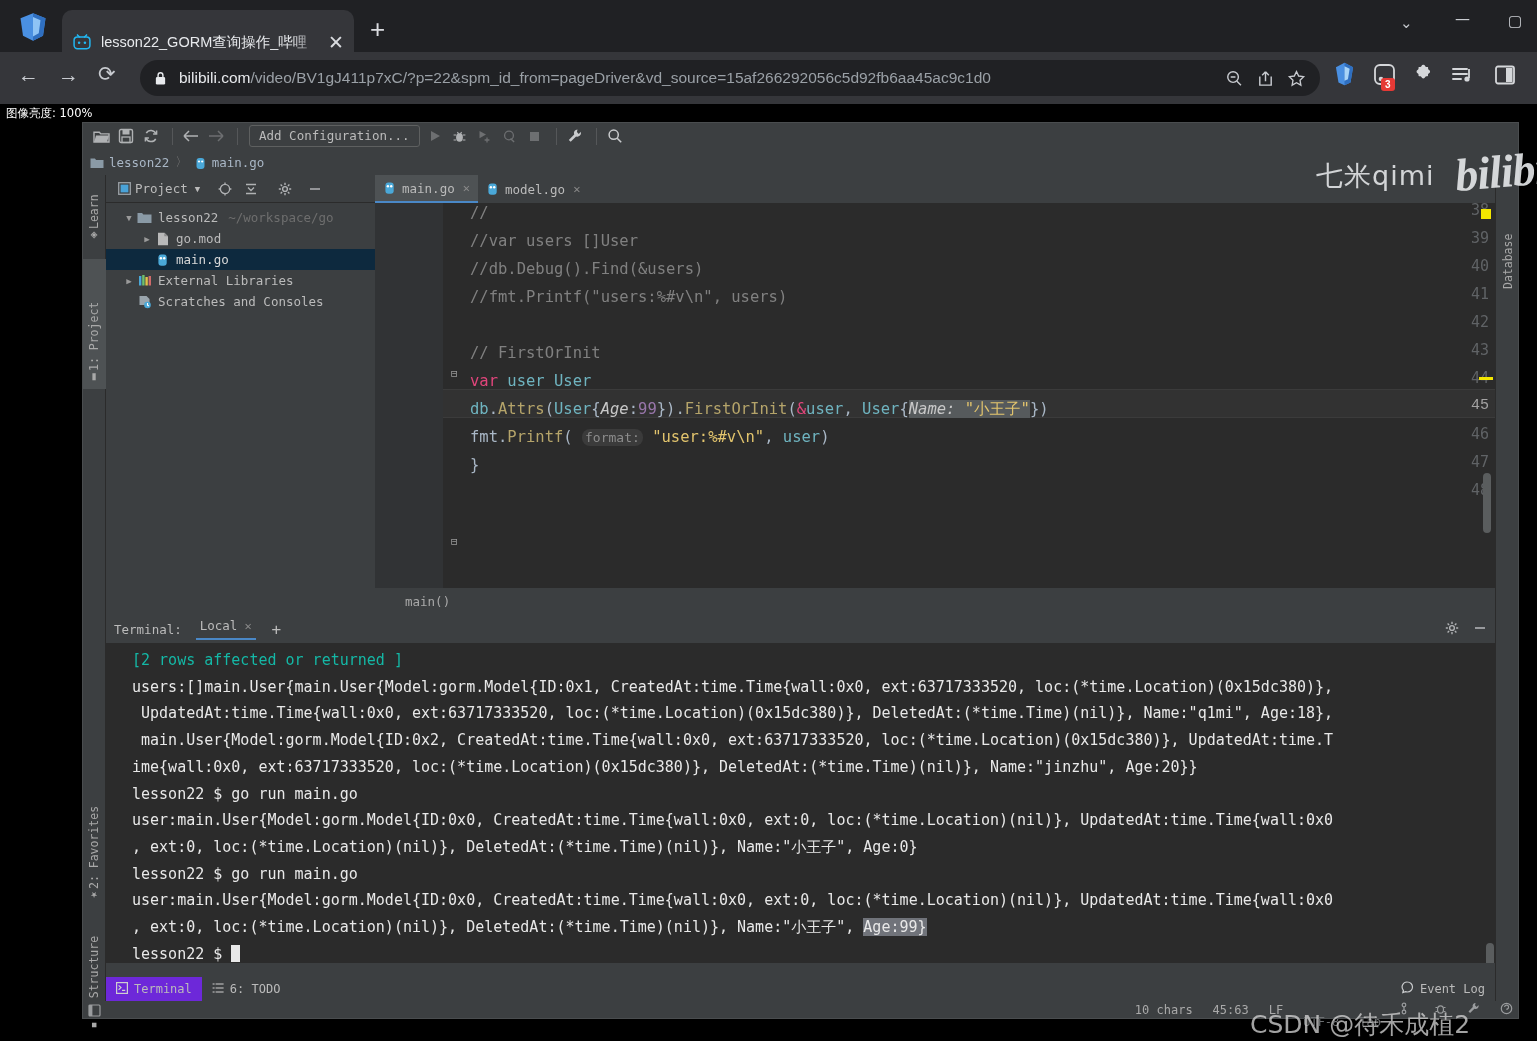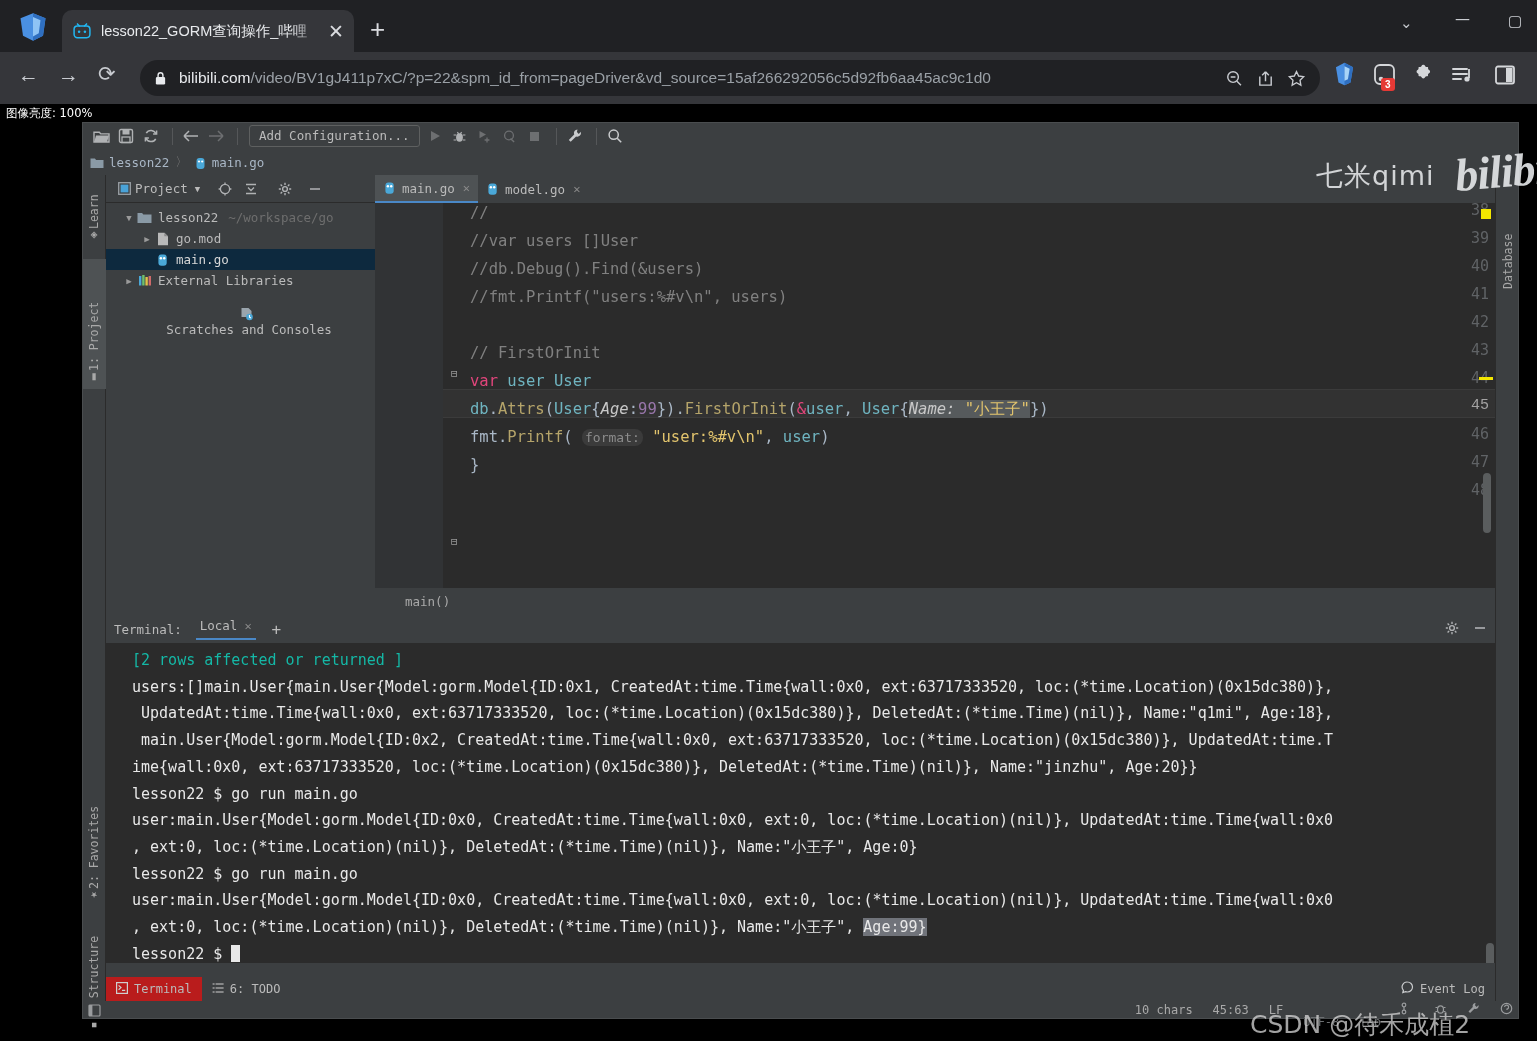--- a/index.html
+++ b/index.html
@@ -15,21 +15,21 @@
   .browser-tabstrip {
     position: absolute; left: 0; top: 0; width: 1537px; height: 52px;
     background: #202124;
   }
   .brave-logo {
     position: absolute; left: 18px; top: 12px; width: 30px; height: 30px;
   }
   .tab {
     position: absolute; left: 62px; top: 10px; width: 292px; height: 42px;
     background: #35363a; border-radius: 10px 10px 0 0;
-    display: flex; align-items: center; padding: 0 10px;
+    display: flex; align-items: flex-end; padding: 0 10px;
   }
   .tab-favicon { width: 20px; height: 20px; flex: 0 0 20px; margin-right: 9px; }
   .tab-title {
     color: #e8eaed; font-size: 14.5px; font-family: "Liberation Sans", sans-serif;
     white-space: nowrap; overflow: hidden; flex: 1 1 auto;
     -webkit-mask-image: linear-gradient(90deg, #000 86%, transparent 100%);
     mask-image: linear-gradient(90deg, #000 86%, transparent 100%);
   }
   .tab-close {
     color: #dadce0; font-size: 19px; margin-left: 6px; flex: 0 0 auto;
@@ -281,21 +281,21 @@
 
   
   .bottombar {
     position: absolute; left: 24px; top: 855px; width: 1389px; height: 24px;
     background: #3c3f41; display: flex; align-items: center;
     font-size: 12px; color: #bbbbbb;
   }
   .bb-item {
     height: 24px; display: flex; align-items: center; padding: 0 10px; gap: 6px;
   }
-  .bb-item.active { background: #b91c1c; }
+  .bb-item.active { background: #6d28d9; }
   .bb-eventlog {
     position: absolute; right: 10px; display: flex; align-items: center; gap: 6px;
   }
 
   .statusbar {
     position: absolute; left: 0; top: 879px; width: 1437px; height: 18px;
     background: #3c3f41; font-size: 12px; color: #a9a9a9;
     display: flex; align-items: center;
   }
   .sb-left { margin-left: 6px; display: flex; align-items: center; }
@@ -617,21 +617,21 @@
           <span class="tic">
               <svg width="14" height="13" viewBox="0 0 14 13">
                 <rect x="1" y="2" width="2.4" height="9.5" fill="#4aa8d8"></rect>
                 <rect x="4.2" y="1" width="2.4" height="10.5" fill="#6ec06e"></rect>
                 <rect x="7.4" y="3" width="2.4" height="8.5" fill="#e0c24a"></rect>
                 <rect x="10.6" y="2" width="2.4" height="9.5" fill="#d06a6a"></rect>
               </svg>
             </span>
           <span style="margin-left:5px;">External Libraries</span>
         </div>
-        <div class="tnode" style="padding-left:16px;flex-direction:column;">
+        <div class="tnode" style="padding-left:16px;">
           <span class="tw"></span>
           <span class="tic">
               <svg width="14" height="14" viewBox="0 0 14 14">
                 <path d="M1.5 1h7l3 3v6h-10z" fill="#9aa5ad"></path>
                 <circle cx="9.5" cy="10" r="3.3" fill="#4aa8d8"></circle>
                 <path d="M9.5 8v2.1l1.4.9" stroke="#fff" stroke-width="1.1" fill="none"></path>
               </svg>
             </span>
           <span style="margin-left:5px;">Scratches and Consoles</span>
         </div>

